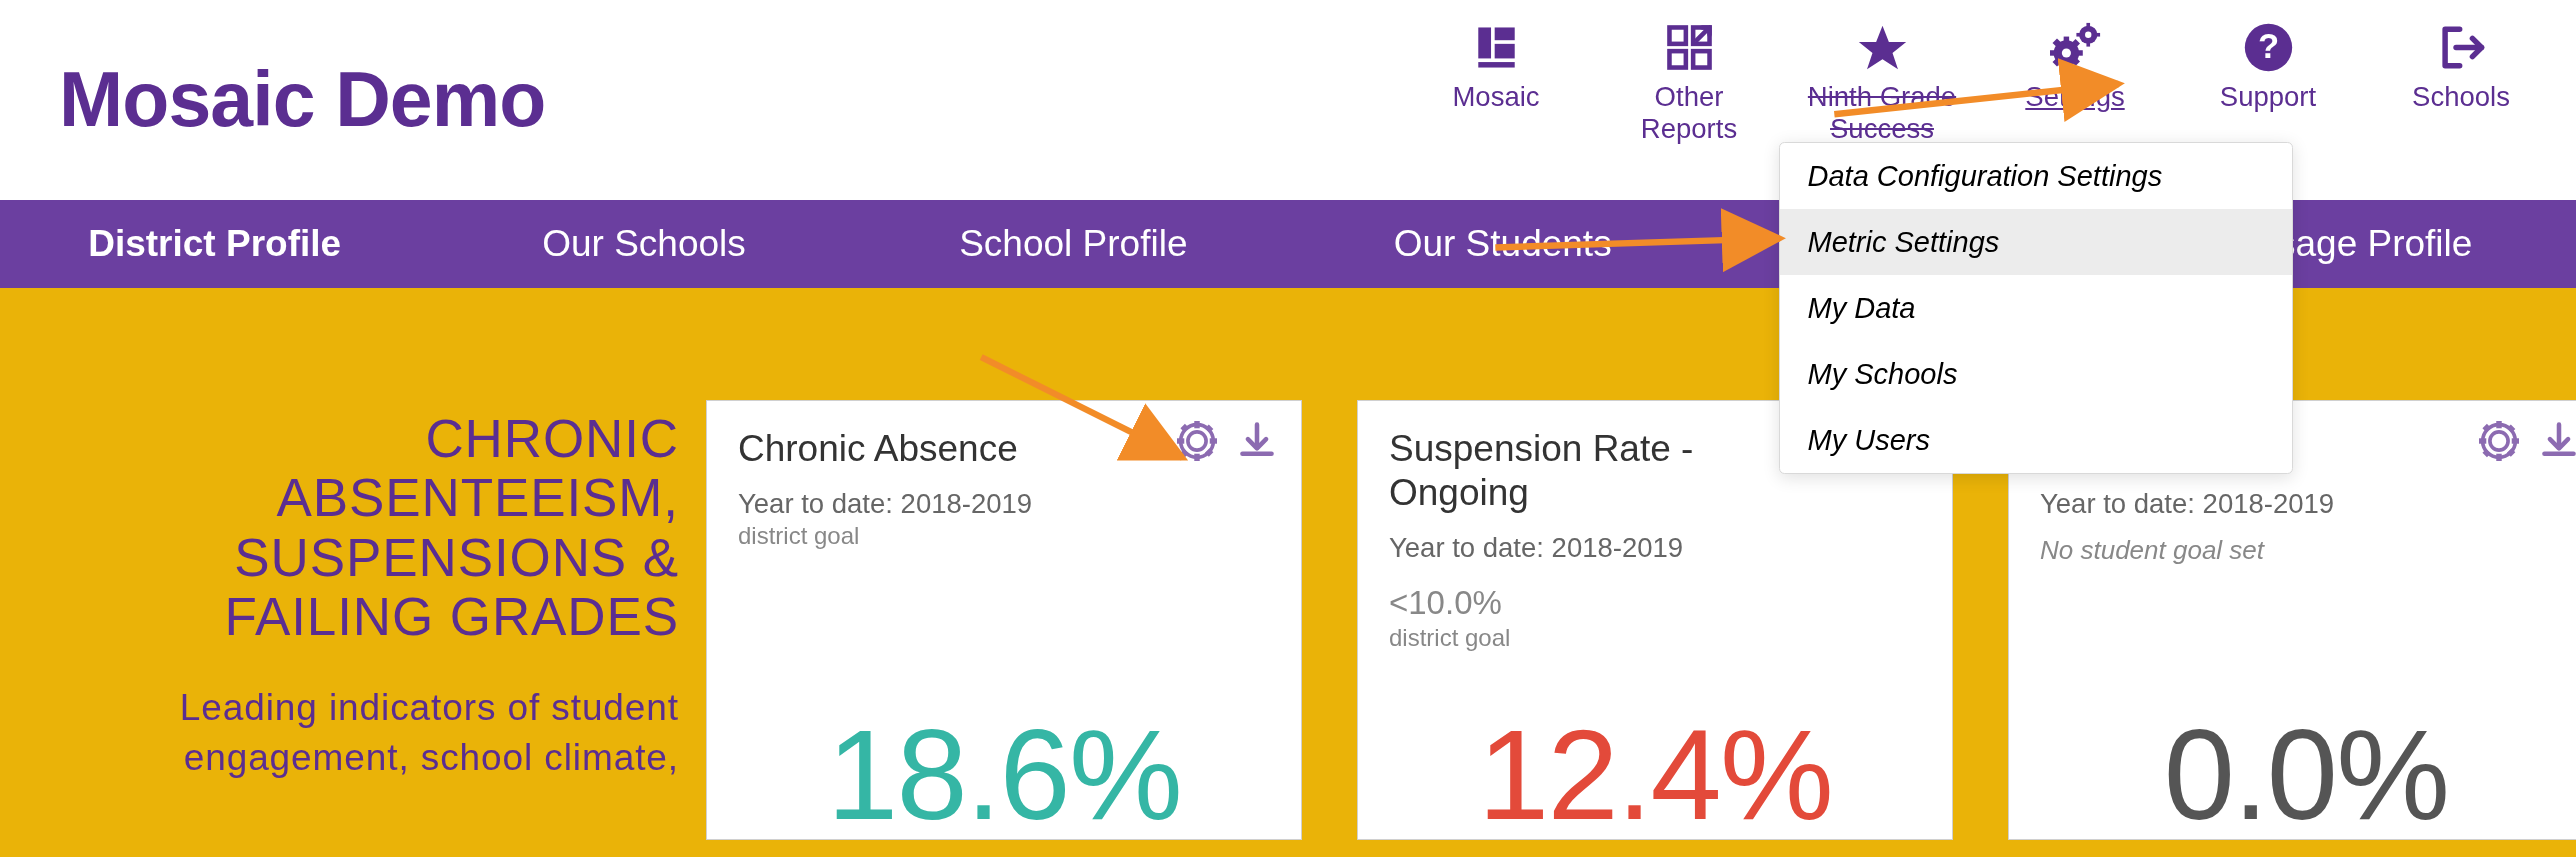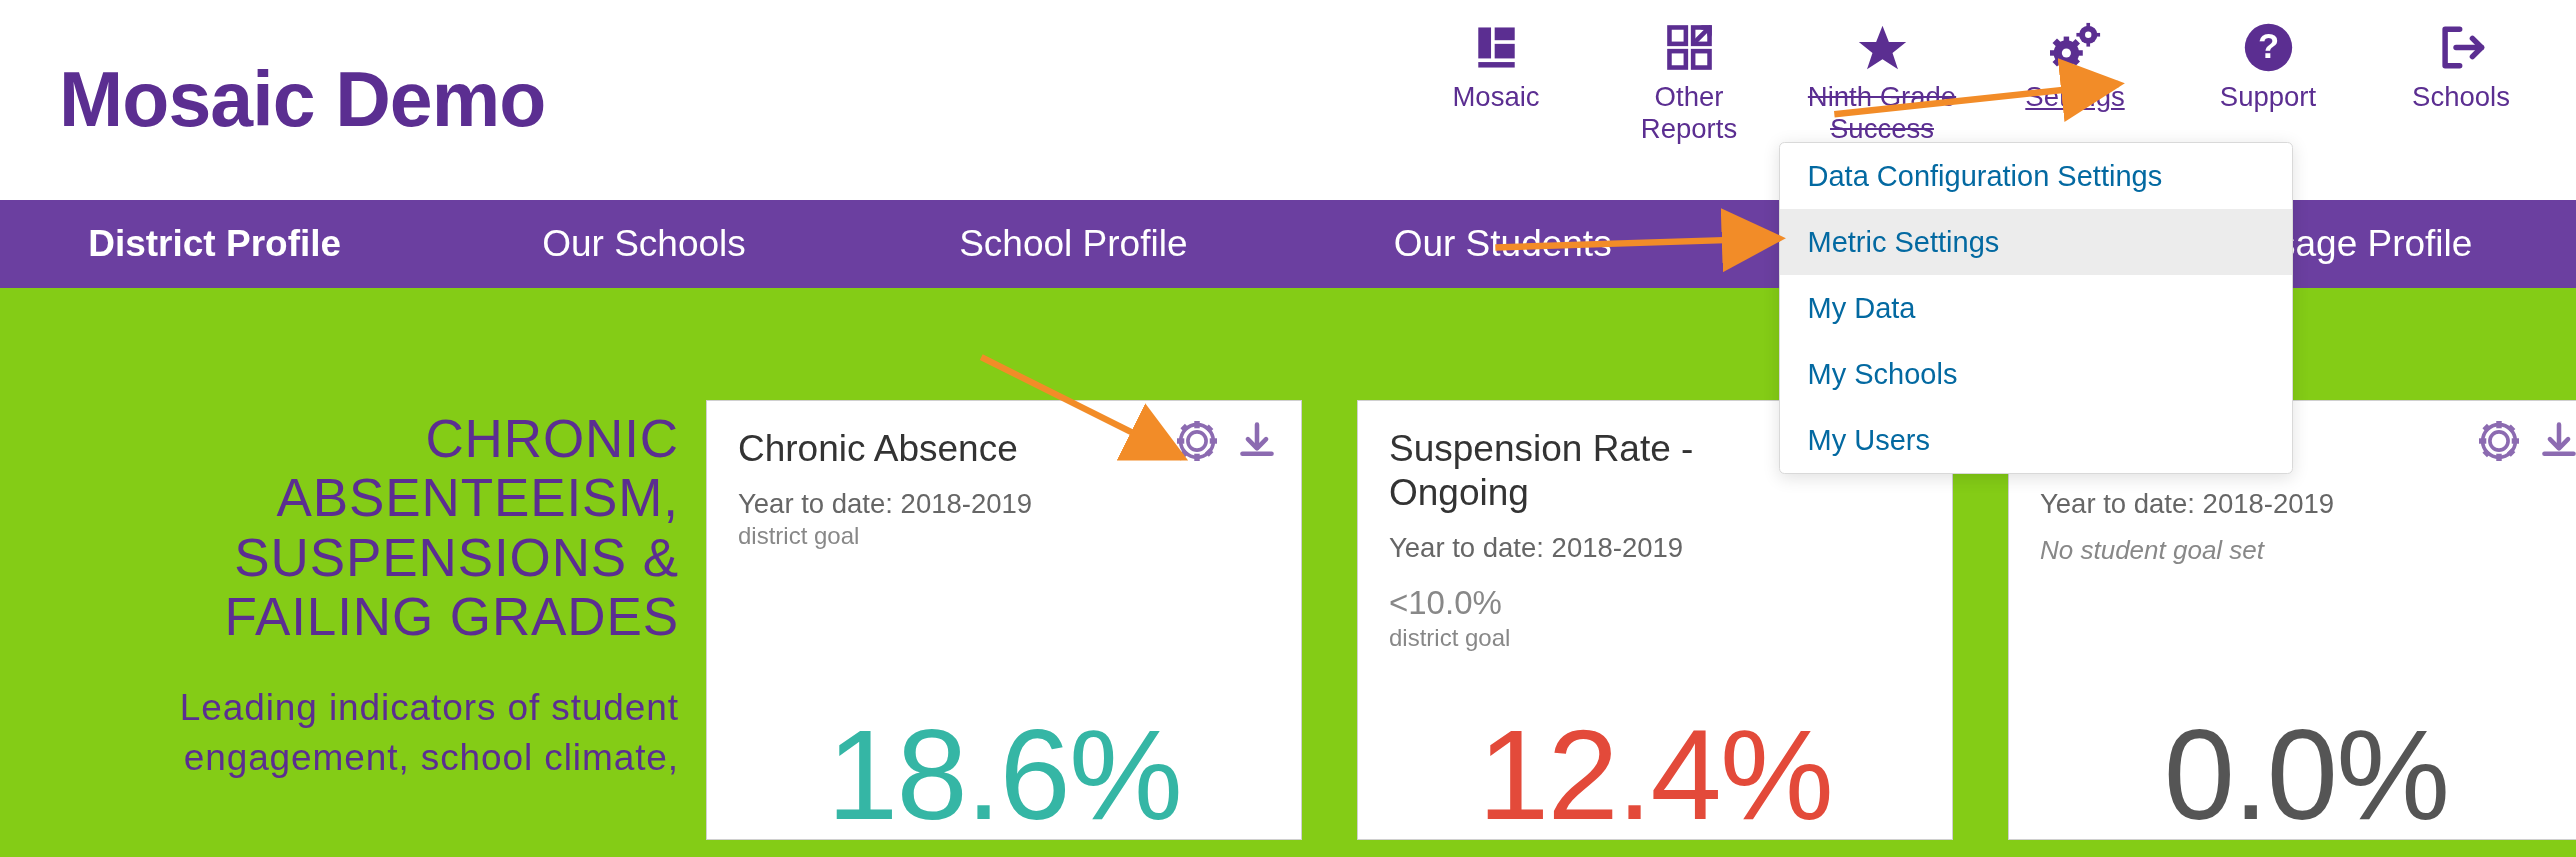--- a/index.html
+++ b/index.html
@@ -27,39 +27,39 @@
   .topnav-item.support .ticon svg circle { fill: #5b2e91; }
   .topnav-item svg { display: block; }
 
   
   .dropdown {
     position: absolute; left: 1779px; top: 142px; width: 514px;
     background: #fff; border: 0.9px solid #d9d9d9; border-radius: 5.5px;
     box-shadow: 0 3.7px 16.5px rgba(0,0,0,0.12); z-index: 200;
   }
   .dropdown-item {
-    padding: 16.5px 27.5px; font-size: 29px; color: #0369a1; cursor: pointer;
+    padding: 16.5px 27.5px; font-size: 29px; color: #000000; cursor: pointer; font-style: italic;
   }
   .dropdown-item.hover { background: #ececec; }
 
   
   .tabbar {
     position: absolute; left: 0; top: 200px; width: 100%; height: 88px;
     background: #6b3fa0; display: flex; align-items: center; color: #fff; z-index: 50;
   }
   .tab {
     flex: 1; text-align: center; font-size: 37px; font-weight: 300; cursor: pointer;
     padding: 0 9.2px; white-space: nowrap;
   }
   .tab.active { font-weight: 700; }
 
   
   .main {
     position: absolute; left: 0; top: 281px; right: 0; bottom: 0;
-    background: #84cc16; padding-top: 118px;
+    background: #eab308; padding-top: 118px;
   }
 
   
   .section-head {
     position: absolute; left: 37px; top: 128px; width: 642px; text-align: right;
   }
   .section-title {
     font-size: 53px; font-weight: 400; color: #5b2e91; line-height: 1.12; letter-spacing: 0.9px;
   }
   .section-blurb {

